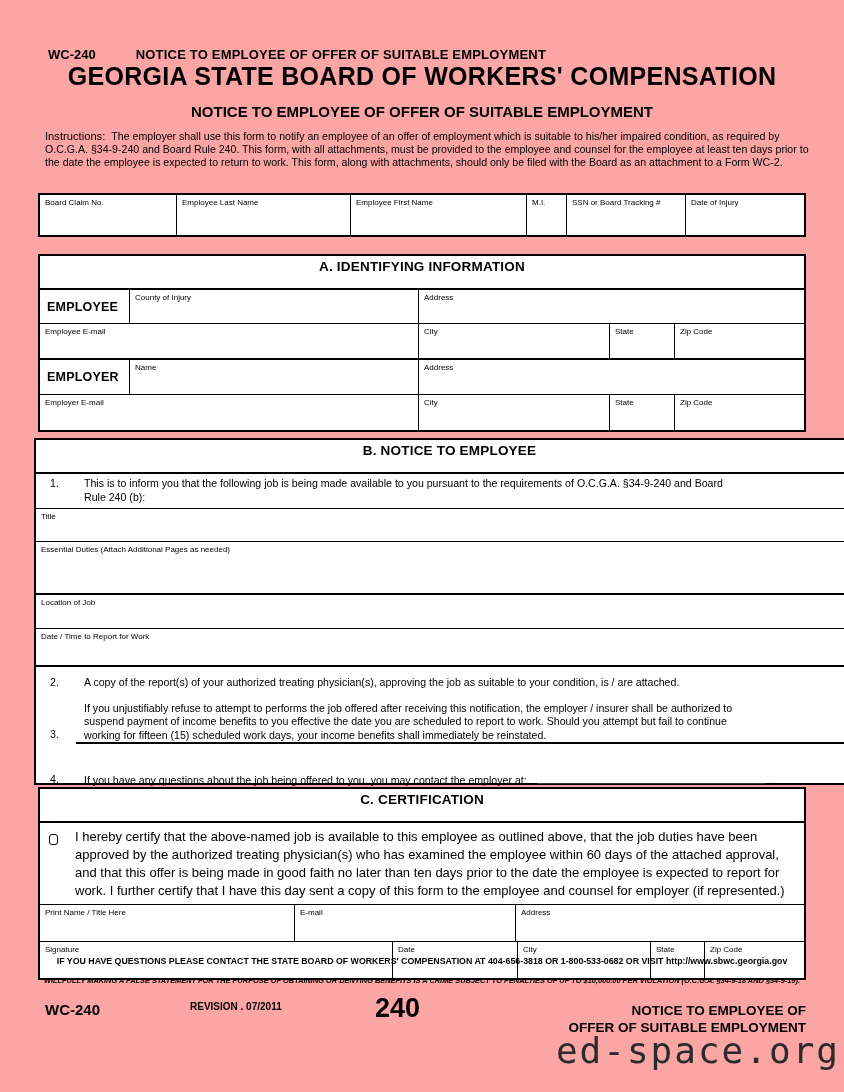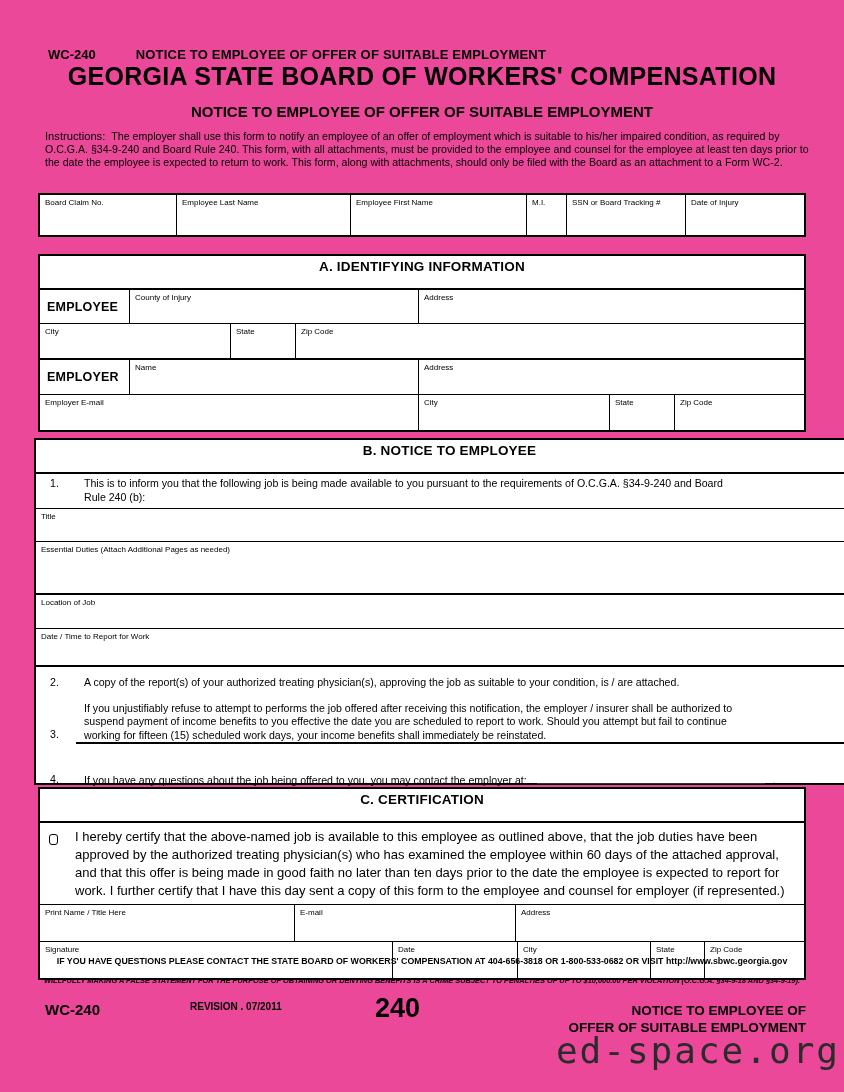--- a/index.html
+++ b/index.html
@@ -1,18 +1,18 @@
 <!DOCTYPE html>
 <html><head>
 <meta charset="utf-8">
 <style>
   * { margin:0; padding:0; box-sizing:border-box; }
   html,body { background:#e9e9e9; }
   .page {
-    position:relative; width:844px; height:1092px; background:#ec4899;
+    position:relative; width:844px; height:1092px; background:#fca5a5;
     font-family:"Liberation Sans", sans-serif; color:#000; overflow:hidden;
   }
   
   .hdr-line { position:absolute; top:47px; left:48px; display:flex; align-items:baseline; }
   .hdr-form { font-size:13px; font-weight:bold; }
   .hdr-top-title { font-size:13px; font-weight:bold; margin-left:40px; letter-spacing:.2px; }
   .org-title { position:absolute; top:62px; left:0; width:844px; text-align:center;
                font-size:25px; font-weight:bold; letter-spacing:.3px; }
   .subtitle  { position:absolute; top:103px; left:0; width:844px; text-align:center;
                font-size:15px; font-weight:bold; }
@@ -113,20 +113,23 @@
     <div class="row" style="height:33px">
       <div class="c who-cell" style="width:90px">EMPLOYEE</div>
       <div class="c" style="width:289px">
         <span class="flabel">County of Injury</span>
         </div>
       <div class="c" style="flex:1">
         <span class="flabel">Address</span>
         </div>
     </div>
     <div class="row bt1" style="height:35px">
+      <div class="c" style="width:379px">
+        <span class="flabel">Employee E-mail</span>
+        </div>
       <div class="c" style="width:191px">
         <span class="flabel">City</span>
         </div>
       <div class="c" style="width:65px">
         <span class="flabel">State</span>
         </div>
       <div class="c" style="flex:1">
         <span class="flabel">Zip Code</span>
         </div>
     </div>

